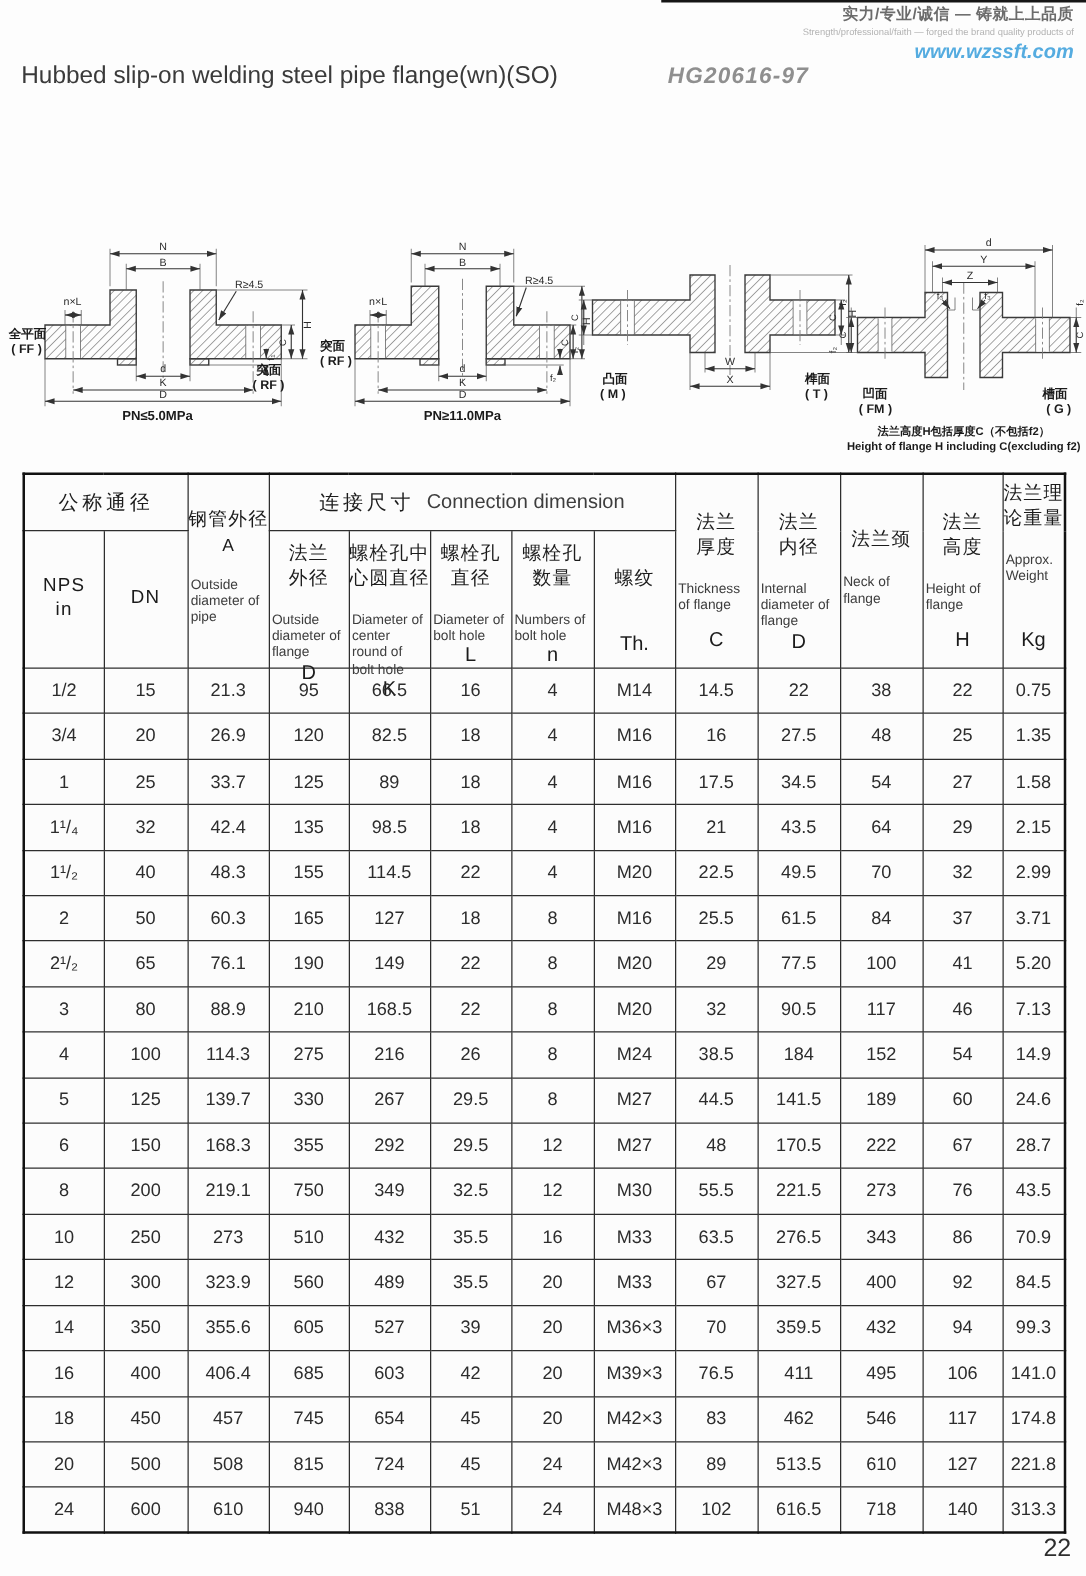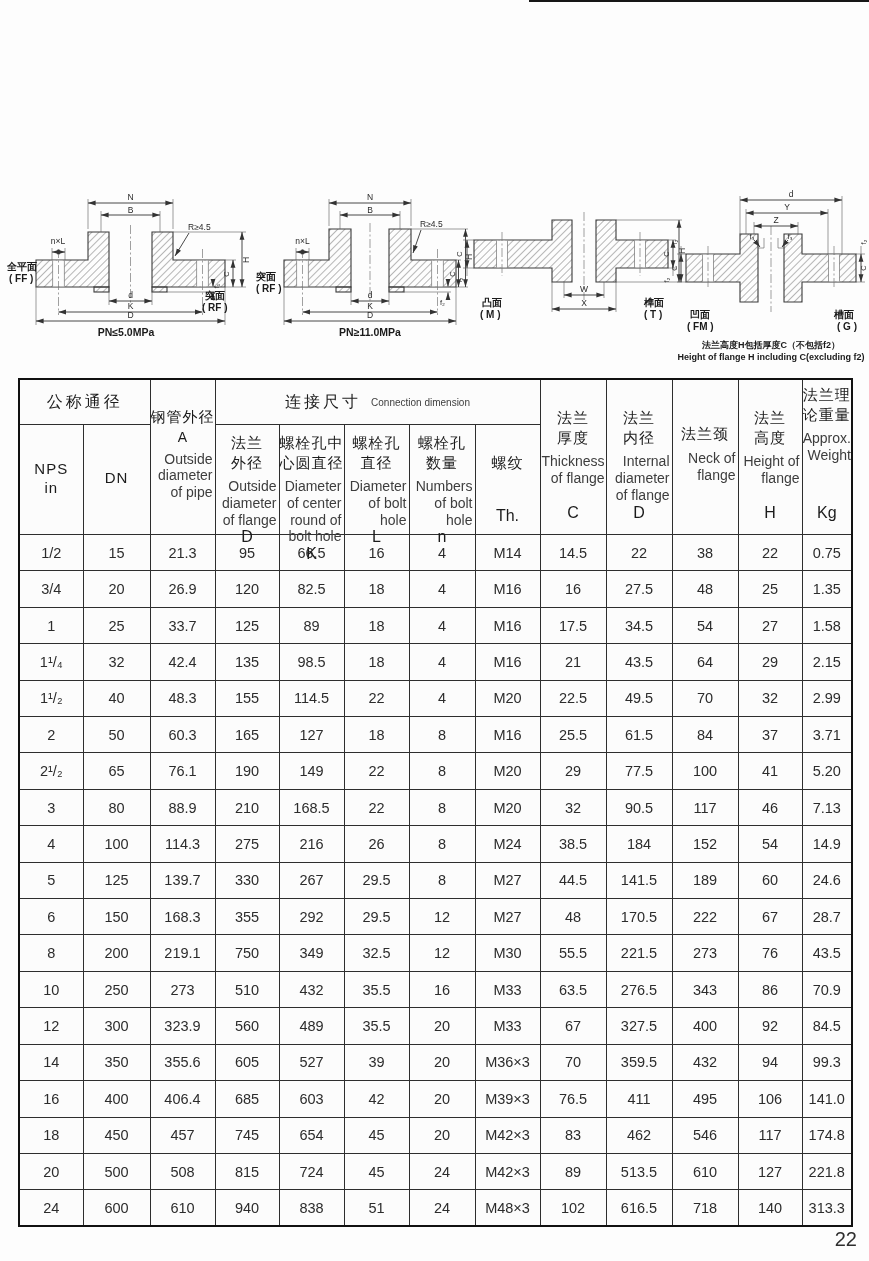--- a/index.html
+++ b/index.html
@@ -33,40 +33,49 @@
   table.spec { position:absolute; left:18px; top:378px; width:833px;
     border-collapse:collapse; table-layout:fixed; border:2.5px solid #111; }
   .spec th, .spec td { border:1.5px solid #2e2e2e; padding:0; }
   .spec thead tr.h1 { height:42px; }
   .spec thead tr.h2 { height:110px; }
   .spec tbody tr { height:36.42px; }
   .spec td { font-size:14.5px; color:#2c2c2c; text-align:center; background:#fcfcfc; }
   .spec th { font-weight:normal; vertical-align:top; background:#fcfcfc; }
   .gh { height:44px; display:flex; align-items:center; justify-content:center; gap:10px; }
   .g-zh { font-size:16px; letter-spacing:3px; color:#1b1b1b; }
-  .g-en { font-size:10px; color:#3d3d3d;text-align:center; }
+  .g-en { font-size:16px; color:#3d3d3d;text-align:center; }
   .hc { display:flex; flex-direction:column; align-items:center; }
   .hc.full { height:148px; }
   .hc.sub { height:106px; }
   .hc .zh { font-size:15px; color:#1b1b1b; white-space:pre-line; line-height:1.3; letter-spacing:1px; text-align:center; }
   .hc .mid { font-size:14px; color:#1b1b1b; margin-top:2px; }
-  .hc .en { font-size:14px; color:#3d3d3d; line-height:1.2; margin-top:6px; text-align:right; padding:0 2px; }
+  .hc .en { font-size:11px; color:#3d3d3d; line-height:1.2; margin-top:18px; text-align:left; padding:0 2px; }
   .hc .letter { margin-top:auto; font-size:16px; color:#1b1b1b; padding-bottom:6px; }
   .mt8 .zh { margin-top:8px; } .mt20 .zh { margin-top:5px; } .mt28 .zh { margin-top:28px; }
   .vcenter { justify-content:center; }
   .pageno { position:absolute; right:12px; top:1228px; font-size:20px; color:#2e2e2e; }
 </style>
 </head>
 <body>
 
 <div class="page">
   <div class="topbar"></div>
 
+  <div class="brand">
+    <div class="brand-zh">实力/专业/诚信 — 铸就上上品质</div>
+    <div class="brand-en">Strength/professional/faith — forged the brand quality products of</div>
+    <div class="brand-site">www.wzssft.com</div>
+  </div>
 
   <div class="titleblock">
+    <div class="title-row">
+      <div class="title-sub">Hubbed slip-on welding steel pipe flange(wn)(SO)</div>
+      <div class="title-std">HG20616-97</div>
+    </div>
   </div>
 
   <svg class="diag" style="left:6px; top:183px;" width="250" height="156" viewBox="0 0 250 156">
     <defs>
       <pattern id="h1" patternUnits="userSpaceOnUse" width="5" height="5" patternTransform="rotate(45)">
         <line x1="0" y1="0" x2="0" y2="5" stroke="#707070" stroke-width="1"></line>
       </pattern>
       <marker id="m1" markerWidth="9" markerHeight="7" refX="8.5" refY="3" orient="auto-start-reverse">
         <path d="M0,0.3 L8.5,3 L0,5.7 Z" fill="#333"></path>
       </marker>

